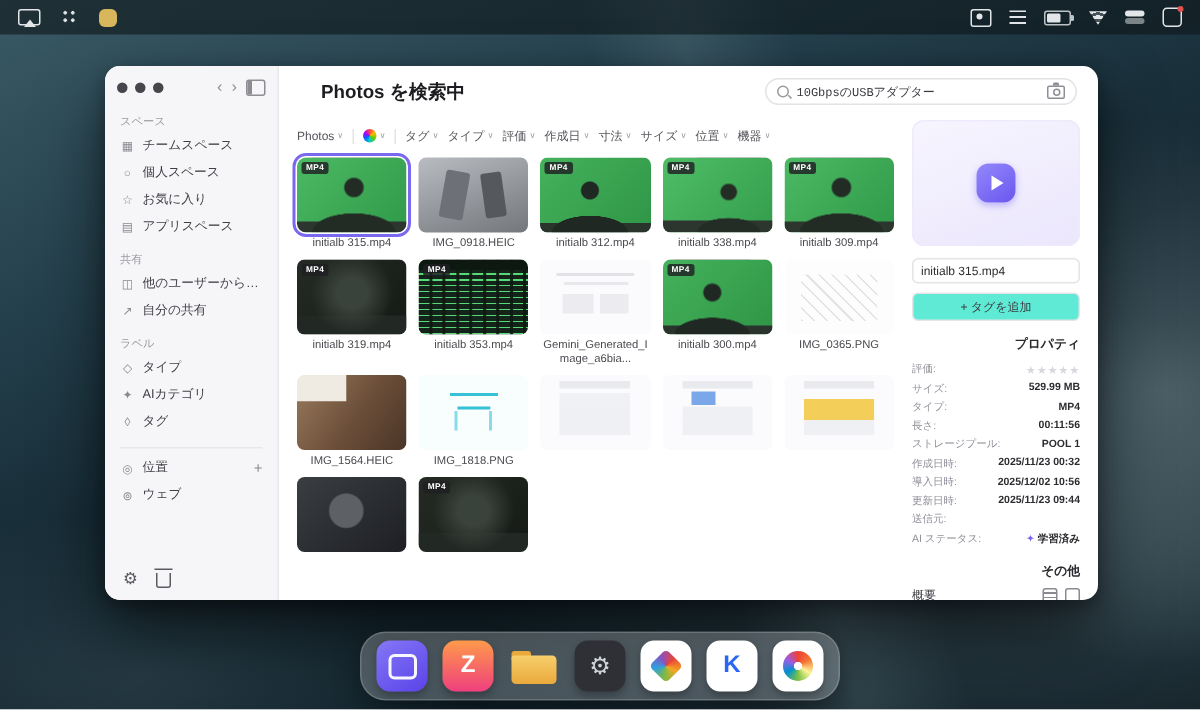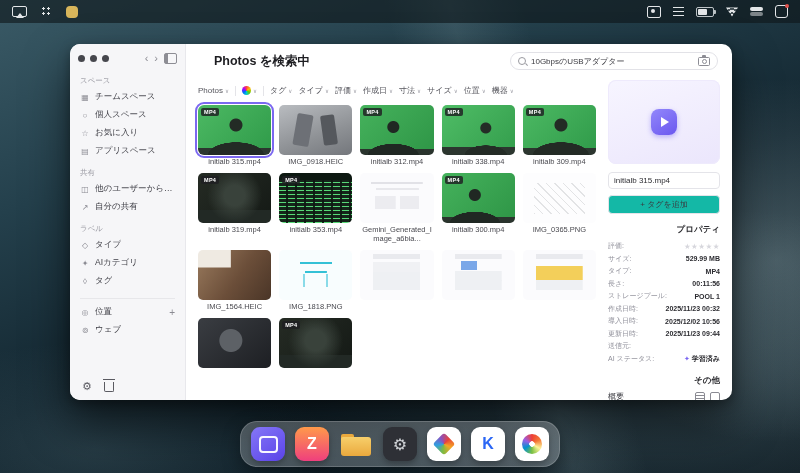--- a/index.html
+++ b/index.html
@@ -65,21 +65,21 @@
   .icon-trash::before{content:'';position:absolute;top:-3px;left:-2px;right:-2px;height:1.2px;background:#5a5a61;}
 
   
   .right-part{flex:1;display:flex;flex-direction:column;min-width:0;}
   .win-header{height:34px;flex:none;display:flex;align-items:center;justify-content:space-between;padding:0 14px;}
   .win-title{font-size:12.5px;font-weight:700;color:#1d1d21;margin:14px;}
   .searchbox{width:208px;height:18px;border:1px solid #e2e2e7;border-radius:10px;background:#fff;
     display:flex;align-items:center;gap:5px;padding:0 7px;box-sizing:border-box;}
   .icon-search{width:6px;height:6px;border:1.2px solid #9a9aa0;border-radius:50%;position:relative;flex:none;}
   .icon-search::after{content:'';position:absolute;width:3px;height:1.2px;background:#9a9aa0;transform:rotate(45deg);right:-2.5px;bottom:-1px;}
-  .search-text{font-size:8px;color:#3a3a40;flex:1;overflow:hidden;white-space:nowrap;}
+  .search-text{font-size:8px;color:#3a3a40;flex:1;overflow:hidden;white-space:nowrap;font-family:Liberation Mono, monospace;}
   .icon-camera{width:10px;height:7px;border:1px solid #8d8d95;border-radius:1.5px;position:relative;flex:none;}
   .icon-camera::before{content:'';position:absolute;top:-2.5px;left:2.5px;width:4px;height:2px;background:#8d8d95;border-radius:1px 1px 0 0;}
   .icon-camera::after{content:'';position:absolute;inset:0;margin:auto;width:3px;height:3px;border:1px solid #8d8d95;border-radius:50%;}
 
   .content-row{flex:1;display:flex;min-height:0;}
   .main{flex:1;padding:0 12px;overflow:hidden;min-width:0;}
 
   
   .tabs{display:flex;gap:14px;margin-top:2px;}
   .tab{font-size:9.5px;color:#85858c;padding-bottom:3px;border-bottom:2px solid transparent;}
@@ -186,21 +186,21 @@
 
   
   .details{width:124px;flex:none;box-sizing:border-box;padding:0 12px 0 0;overflow:hidden;}
   .preview{height:84px;border-radius:8px;margin-top:2px;background:linear-gradient(160deg,#f7f5ff,#ebe6fc);
     display:flex;align-items:center;justify-content:center;box-shadow:inset 0 0 0 1px #eeeafc;}
   .play-btn{width:26px;height:26px;border-radius:8px;background:linear-gradient(145deg,#9388fb,#6a57ef);
     display:flex;align-items:center;justify-content:center;box-shadow:0 2px 5px rgba(106,87,239,.4);}
   .play-tri{width:0;height:0;border-left:8px solid #fff;border-top:5px solid transparent;border-bottom:5px solid transparent;margin-left:2px;}
   .filename-box{margin-top:8px;border:1px solid #e4e4e9;border-radius:4px;font-size:8px;padding:3px 5px;color:#2e2e33;
     white-space:nowrap;overflow:hidden;}
-  .add-tag{margin-top:6px;width:100%;border:1px solid #e4e4e9;border-radius:4px;background:#14b8a6;font-size:8px;
+  .add-tag{margin-top:6px;width:100%;border:1px solid #e4e4e9;border-radius:4px;background:#5eead4;font-size:8px;
     padding:3px 0;color:#3a3a40;font-family:inherit;}
   .sec-title{font-size:8.5px;margin:10px 0 4px;color:#2a2a2e;font-weight:700;text-align:right;}
   .prop-row{display:flex;justify-content:space-between;align-items:center;height:12.5px;font-size:7px;}
   .pl{color:#90909a;white-space:nowrap;}
   .pv{color:#2c2c31;font-weight:700;white-space:nowrap;}
   .stars{color:#d7d7dd;font-size:7.5px;letter-spacing:.5px;}
   .spark{color:#7a66f2;font-style:normal;margin-right:2px;font-size:7px;}
   .summary-row{display:flex;justify-content:space-between;align-items:center;font-size:8px;color:#3a3a40;margin-top:2px;}
   .sum-icons{display:flex;gap:5px;}
   .ic-sq{width:8px;height:8px;border:1px solid #8a8a92;border-radius:2px;display:inline-block;}

